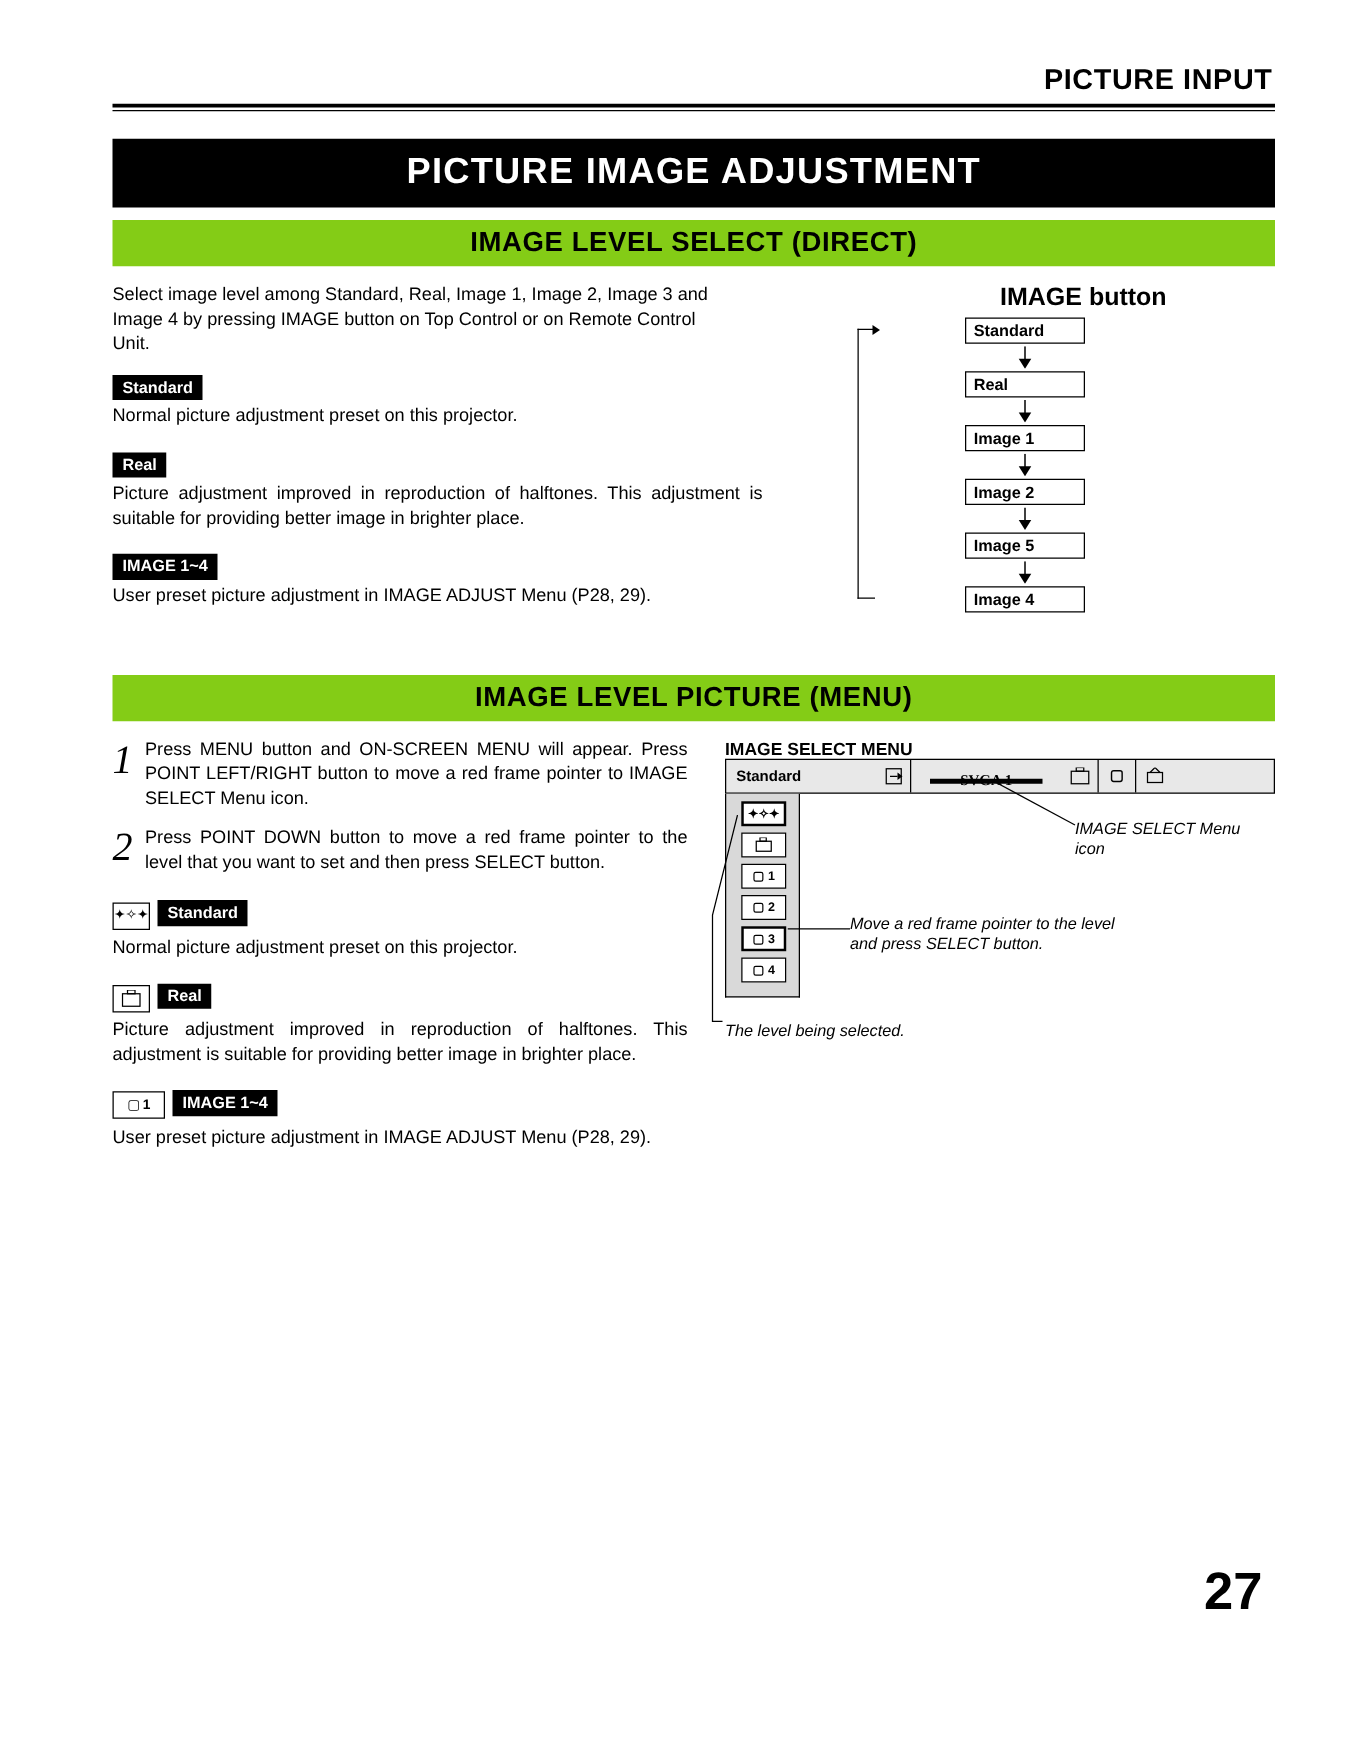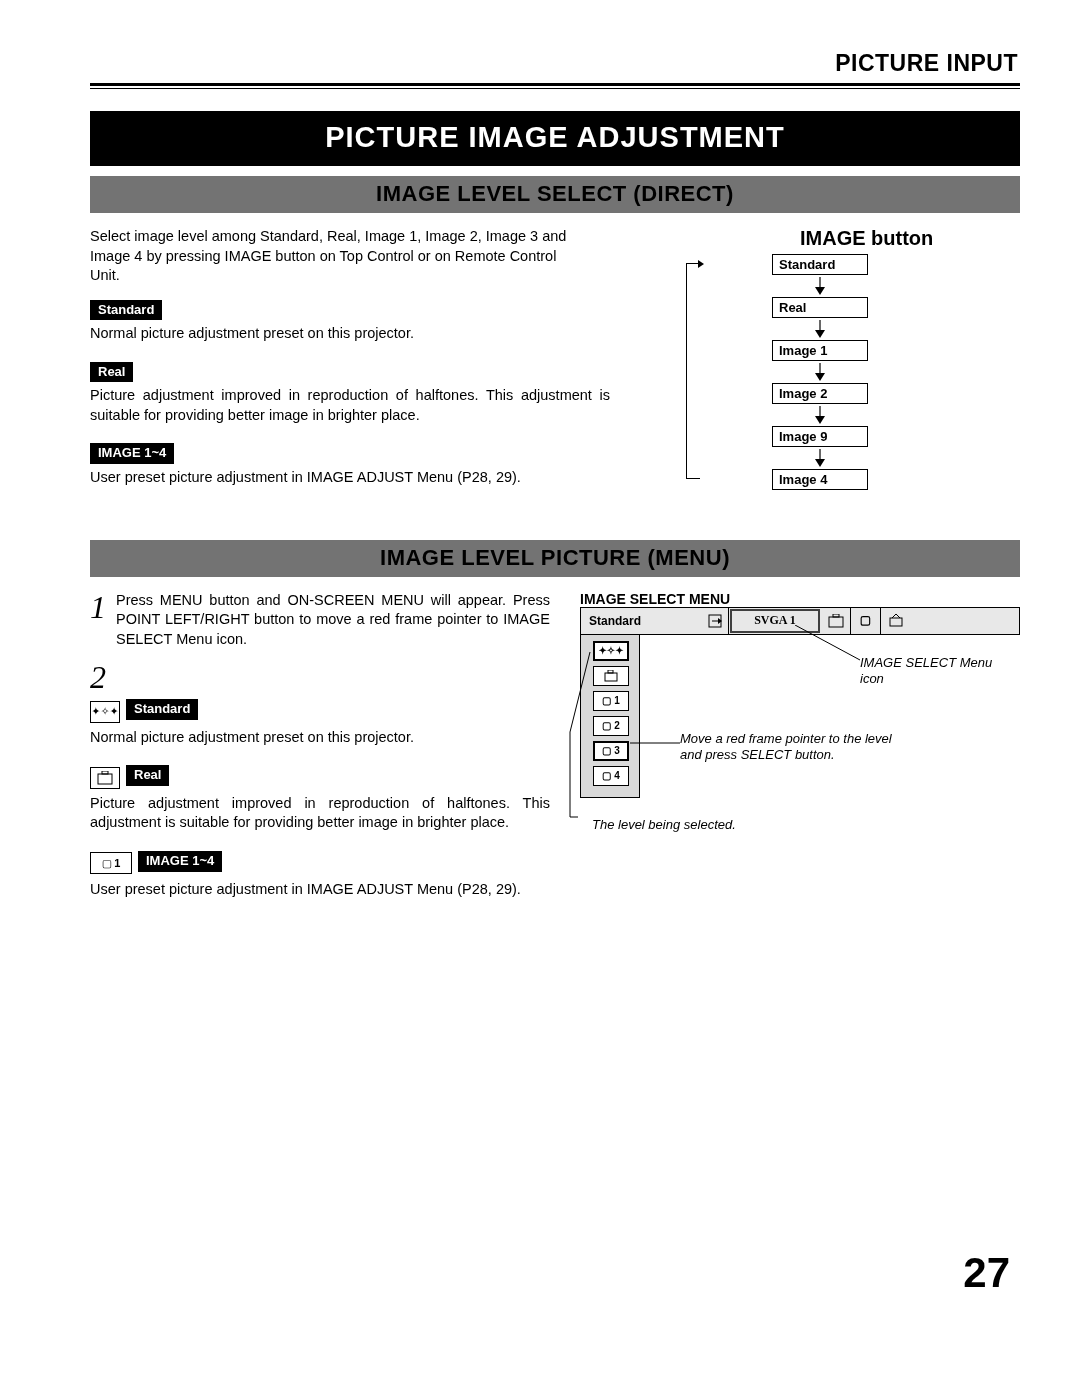--- a/index.html
+++ b/index.html
@@ -30,21 +30,21 @@
     background: #000000;
     color: #fff;
     text-align: center;
     font-size: 29px;
     font-weight: bold;
     letter-spacing: 1px;
     padding: 10px 0 12px;
     margin-bottom: 10px;
   }
   .section-bar {
-    background: #737373;
+    background: #84cc16;
     text-align: center;
     font-size: 22px;
     font-weight: bold;
     letter-spacing: 0.5px;
     padding: 5px 0 6px;
     margin-bottom: 14px;
   }
   .two-col {
     display: flex;
     gap: 30px;
@@ -110,21 +110,21 @@
   .menu-title { font-size: 14px; font-weight: bold; margin-bottom: 0; }
   .osd-wrap { position: relative; width: 440px; font-size: 12px; }
   .osd-topbar {
     display: flex; border: 1.2px solid #000; height: 28px; background: #e8e8e8;
   }
   .osd-cell {
     border-right: 1.2px solid #000; display: flex; align-items: center; justify-content: center;
     font-size: 12px; font-weight: bold; font-family: "Times New Roman", serif;
   }
   .osd-cell.first { width: 120px; justify-content: flex-start; padding-left: 8px; font-family: Arial, sans-serif; font-weight: bold; font-style: normal; border-right: none; }
-  .osd-cell.highlight { border: 2px solid #404040; margin: 1px; }
+  .osd-cell.highlight { border: 2px solid #000000; margin: 15px; }
   .osd-side {
     width: 60px; background: #d9d9d9; border: 1.2px solid #000; border-top: none;
     padding: 6px 12px;
   }
   .osd-item {
     width: 36px; height: 20px; border: 1.2px solid #000; margin-bottom: 5px;
     display: flex; align-items: center; justify-content: center;
     font-size: 10px; font-weight: bold; background: #fff;
   }
   .osd-item.sel { border: 2px solid #000; }
@@ -189,21 +189,21 @@
             <polygon points="6,18 1,10 11,10" fill="#000"></polygon>
           </svg>
         </div>
       <div class="flow-item">Image 2</div>
       <div class="flow-arrow">
           <svg width="12" height="18">
             <line x1="6" y1="0" x2="6" y2="12" stroke="#000" stroke-width="1.2"></line>
             <polygon points="6,18 1,10 11,10" fill="#000"></polygon>
           </svg>
         </div>
-      <div class="flow-item">Image 9</div>
+      <div class="flow-item">Image 5</div>
       <div class="flow-arrow">
           <svg width="12" height="18">
             <line x1="6" y1="0" x2="6" y2="12" stroke="#000" stroke-width="1.2"></line>
             <polygon points="6,18 1,10 11,10" fill="#000"></polygon>
           </svg>
         </div>
       <div class="flow-item">Image 4</div>
     </div>
   </div>
 </div>
@@ -213,20 +213,21 @@
 <div class="section-bar">IMAGE LEVEL PICTURE (MENU)</div>
 
 <div class="two-col">
   <div class="left">
     <div class="step-row">
       <div class="step-num">1</div>
       <div class="desc" style="margin-bottom:6px; max-width:440px;">Press MENU button and ON-SCREEN MENU will appear.  Press POINT LEFT/RIGHT button to move a red frame pointer to IMAGE SELECT Menu icon.</div>
     </div>
     <div class="step-row">
       <div class="step-num">2</div>
+      <div class="desc" style="margin-bottom:14px; max-width:440px;">Press POINT DOWN button to move a red frame pointer to the level that you want to set and then press SELECT button.</div>
     </div>
 
     <div class="tag-row">
       <span class="small-icon-box">✦✧✦</span>
       <span class="tag">Standard</span>
     </div>
     <div class="desc">Normal picture adjustment preset on this projector.</div>
 
     <div class="tag-row">
       <span class="small-icon-box">
@@ -292,21 +293,21 @@
       <div class="callout" style="left:280px; top:48px; width:150px;">IMAGE SELECT Menu icon</div>
       <svg style="position:absolute; left:215px; top:18px;" width="70" height="40">
           <line x1="0" y1="0" x2="65" y2="35" stroke="#000" stroke-width="1"></line>
         </svg>
 
       <div class="callout" style="left:100px; top:124px; width:230px;">Move a red frame pointer to the level and press SELECT button.</div>
       <svg style="position:absolute; left:50px; top:130px;" width="55" height="12">
           <line x1="0" y1="6" x2="50" y2="6" stroke="#000" stroke-width="1"></line>
         </svg>
 
-      <div class="callout" style="left:12px; top:210px; width:220px;">The level being selected.</div>
+      <div class="callout" style="left:0px; top:210px; width:220px;">The level being selected.</div>
       <svg style="position:absolute; left:-12px; top:45px;" width="24" height="170">
           <path d="M22 0 L2 80 L2 165 L10 165" fill="none" stroke="#000" stroke-width="1"></path>
         </svg>
     </div>
   </div>
 </div>
 
 <div class="page-num">27</div>
 
 </body></html>

